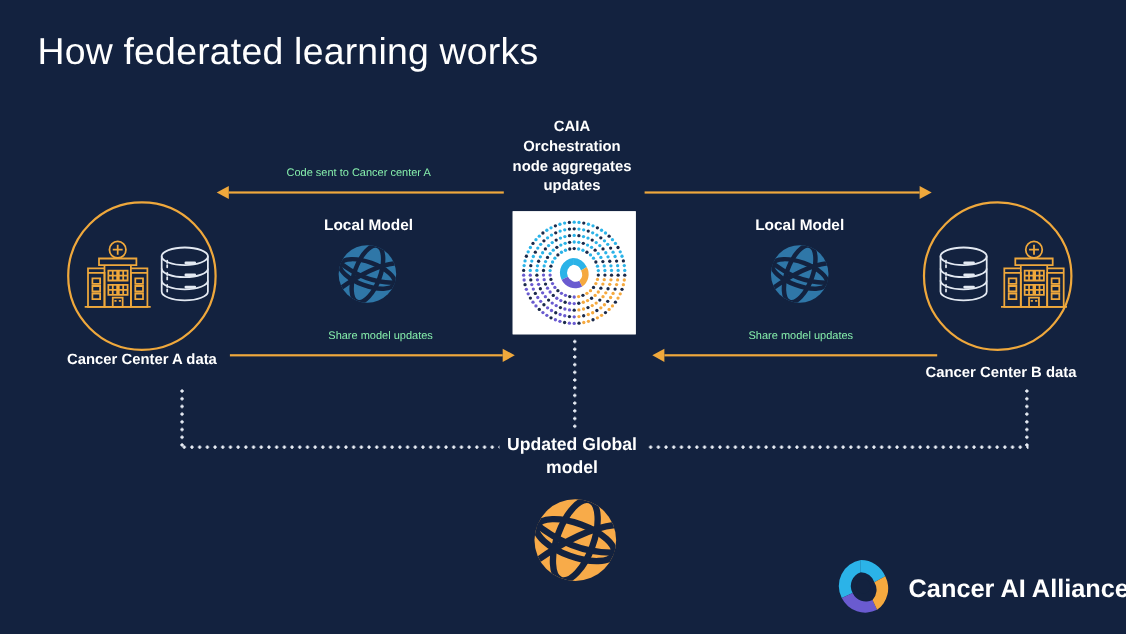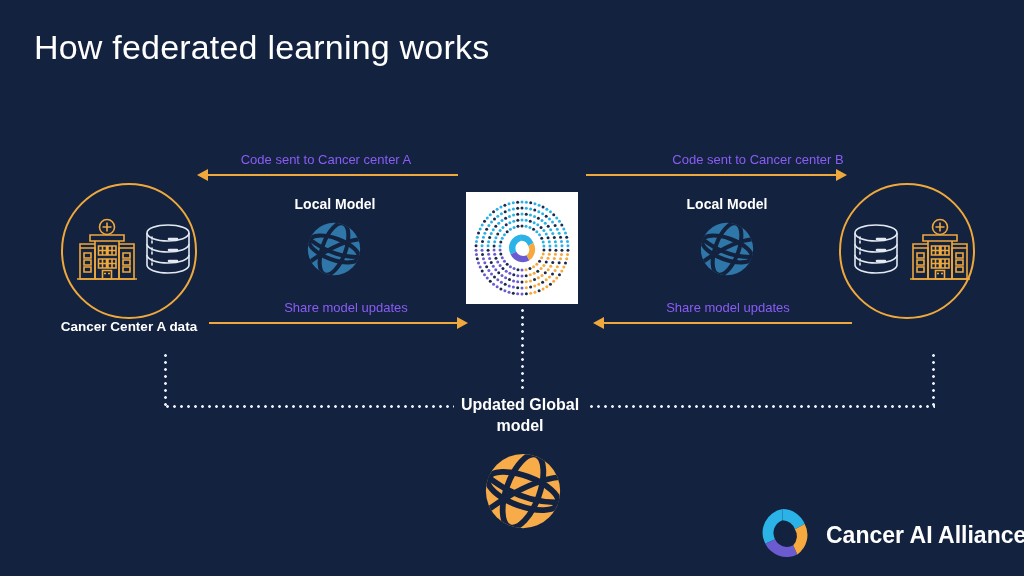--- a/index.html
+++ b/index.html
@@ -29,23 +29,23 @@
   
   .lbl-bold {
     color: #ffffff;
     font-weight: bold;
     font-size: 13.5px;
     text-align: center;
     line-height: 18px;
     white-space: pre-line;
   }
   .lbl-reg {
-    color: #8b5cf6;
+    color: #86efac;
     font-weight: normal;
-    font-size: 13px;
+    font-size: 10px;
     text-align: center;
     white-space: nowrap;
   }
 
   
   #caia-caption {
     left: 443px; top: 106px;
     width: 154px;
   }
   #caia-box {
@@ -108,20 +108,24 @@
   }
   #global-caption { left: 443px; top: 394px; width: 154px; }
 </style>
 </head>
 <body>
 
 <div id="slide">
 
   <div class="abs" id="title">How federated learning works</div>
 
+  <div class="abs lbl-bold" id="caia-caption">CAIA
+Orchestration
+node aggregates
+updates</div>
 
   <div class="abs" id="caia-box">
     <svg width="112" height="112" viewBox="0 0 112 112">
       <rect x="0" y="0" width="112" height="112" fill="#ffffff"></rect>
       <g id="dotrings">
           <circle cx="56.00" cy="34.00" r="1.5" fill="#1b2a4a"></circle>
           <circle cx="60.04" cy="34.37" r="1.5" fill="#2bb3e8"></circle>
           <circle cx="63.95" cy="35.49" r="1.5" fill="#2bb3e8"></circle>
           <circle cx="67.58" cy="37.30" r="1.5" fill="#1b2a4a"></circle>
           <circle cx="70.82" cy="39.74" r="1.5" fill="#2bb3e8"></circle>
@@ -381,21 +385,20 @@
       </g>
     </svg>
   </div>
 
   <div class="abs lbl-reg" style="left:200px; top:152px; width:252px;">Code sent to Cancer center A</div>
   <div class="abs">
     <div class="abs arrow-line" style="left:208px; top:174px; width:250px;"></div>
     <div class="abs arrow-head head-left" style="left:197px; top:169px;"></div>
   </div>
 
-  <div class="abs lbl-reg" style="left:632px; top:152px; width:252px;">Code sent to Cancer center B</div>
   <div class="abs">
     <div class="abs arrow-line" style="left:586px; top:174px; width:250px;"></div>
     <div class="abs arrow-head head-right" style="left:836px; top:169px;"></div>
   </div>
 
   <div class="abs lbl-reg" style="left:240px; top:300px; width:212px;">Share  model updates</div>
   <div class="abs">
     <div class="abs arrow-line" style="left:209px; top:322px; width:248px;"></div>
     <div class="abs arrow-head head-right" style="left:457px; top:317px;"></div>
   </div>
@@ -497,20 +500,21 @@
       <path d="M30.5 41 v9 M26.5 45.5 h8 M40 41 v9 M36 45.5 h8"></path>
       <path d="M30.5 52.5 h9 v8.5 h-9 z"></path>
       <path d="M32 55.5 h2 M36 55.5 h2"></path>
       <path d="M8 30 h15 v31 h-15 z M8 30 l0 -4 h15"></path>
       <path d="M47 30 h15 v31 h-15 z M47 26 h15 v4"></path>
       <path d="M12 35 h7 v5 h-7z M12 42 h7 v5 h-7z M12 49 h7 v5 h-7z"></path>
       <path d="M51 35 h7 v5 h-7z M51 42 h7 v5 h-7z M51 49 h7 v5 h-7z"></path>
       <path d="M5 61 h60"></path>
     </svg>
   </div>
+  <div class="abs lbl-bold" style="left:820px; top:330px; width:180px;">Cancer Center B data</div>
 
   <div class="abs dot-v" style="left:521px; top:307px; height:84px;"></div>
 
   <div class="abs dot-v" style="left:164px; top:352px; height:55px;"></div>
   <div class="abs dot-h" style="left:164px; top:405px; width:290px;"></div>
 
   <div class="abs dot-v" style="left:932px; top:352px; height:55px;"></div>
   <div class="abs dot-h" style="left:588px; top:405px; width:347px;"></div>
 
   <div class="abs lbl-bold" id="global-caption" style="font-size:16px; line-height:21px;">Updated Global

